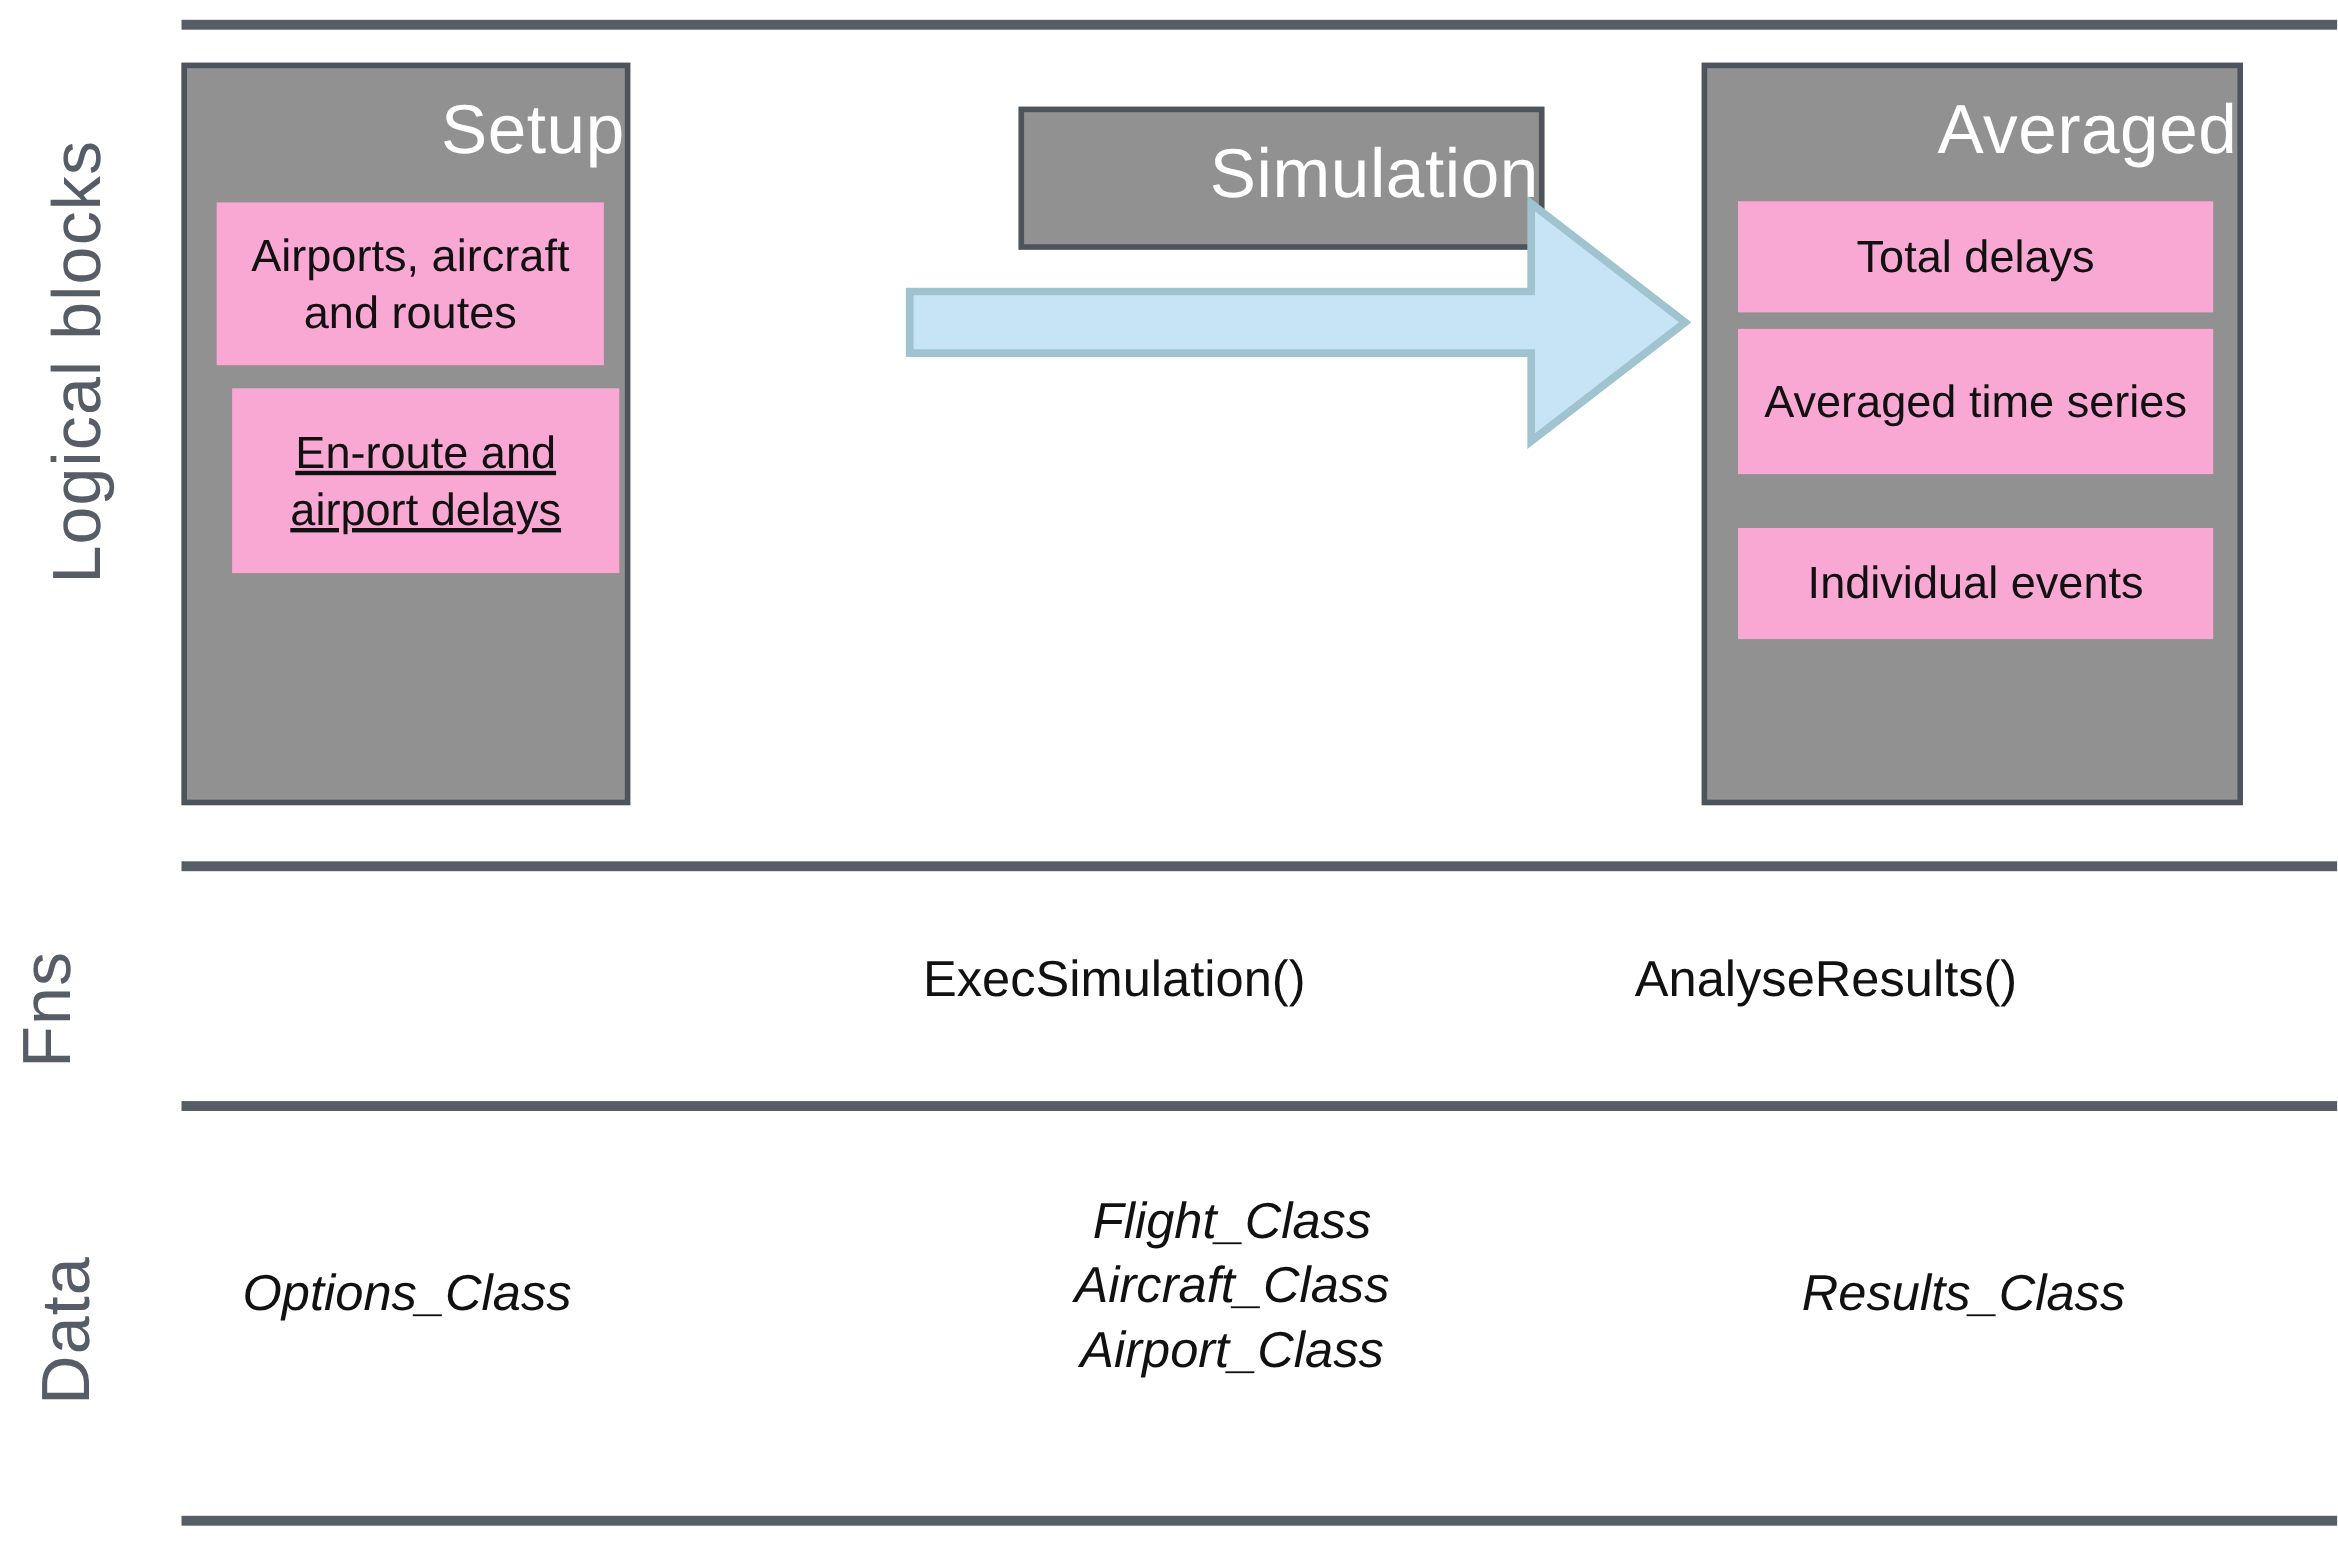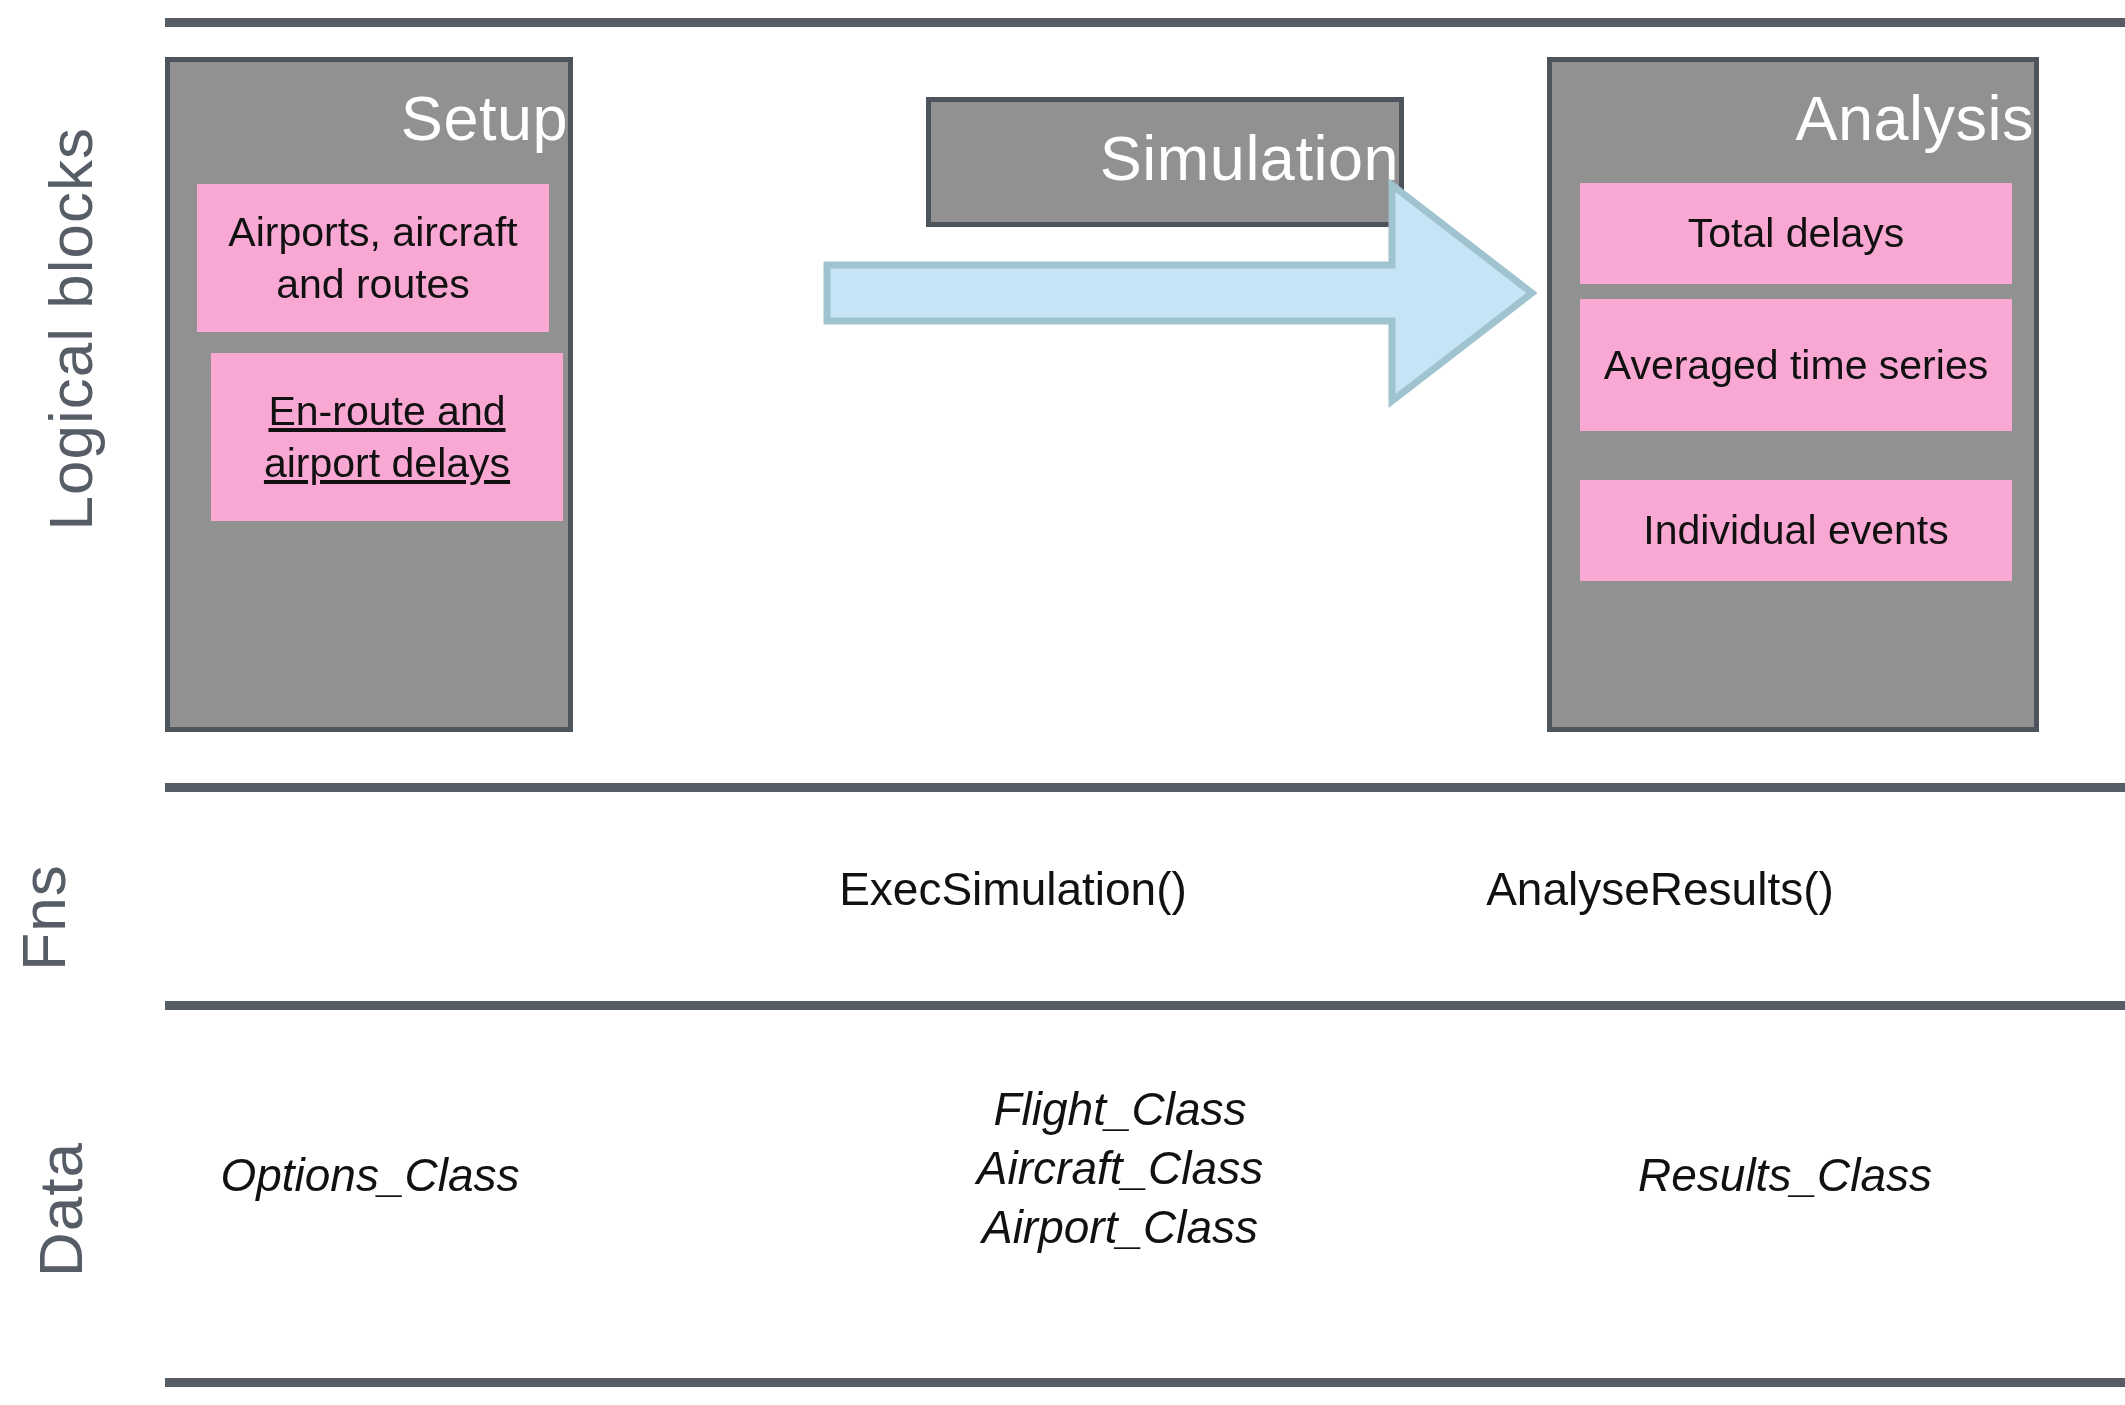--- a/index.html
+++ b/index.html
@@ -163,21 +163,21 @@
     <div class="block-title">Setup</div>
     <div class="subbox" id="sub-setup-0">Airports, aircraft and routes</div>
     <div class="subbox" id="sub-setup-1">En-route and airport delays</div>
   </div>
 
   <div class="block" id="block-sim">
     <div class="block-title">Simulation</div>
   </div>
 
   <div class="block" id="block-analysis">
-    <div class="block-title">Analysis</div>
+    <div class="block-title">Averaged</div>
     <div class="subbox" id="sub-an-0">Total delays</div>
     <div class="subbox" id="sub-an-1">Averaged time series</div>
     <div class="subbox" id="sub-an-2">Individual events</div>
   </div>
 
   <svg id="flow-arrow" viewBox="0 0 715 270" preserveAspectRatio="none">
     <polygon points="5,105 570,105 570,25 710,133 570,241 570,161 5,161" fill="#c7e4f6" stroke="#9fc3cf" stroke-width="7" stroke-linejoin="miter"></polygon>
   </svg>
 
   <div class="fn-text" id="fn-sim">ExecSimulation()</div>

